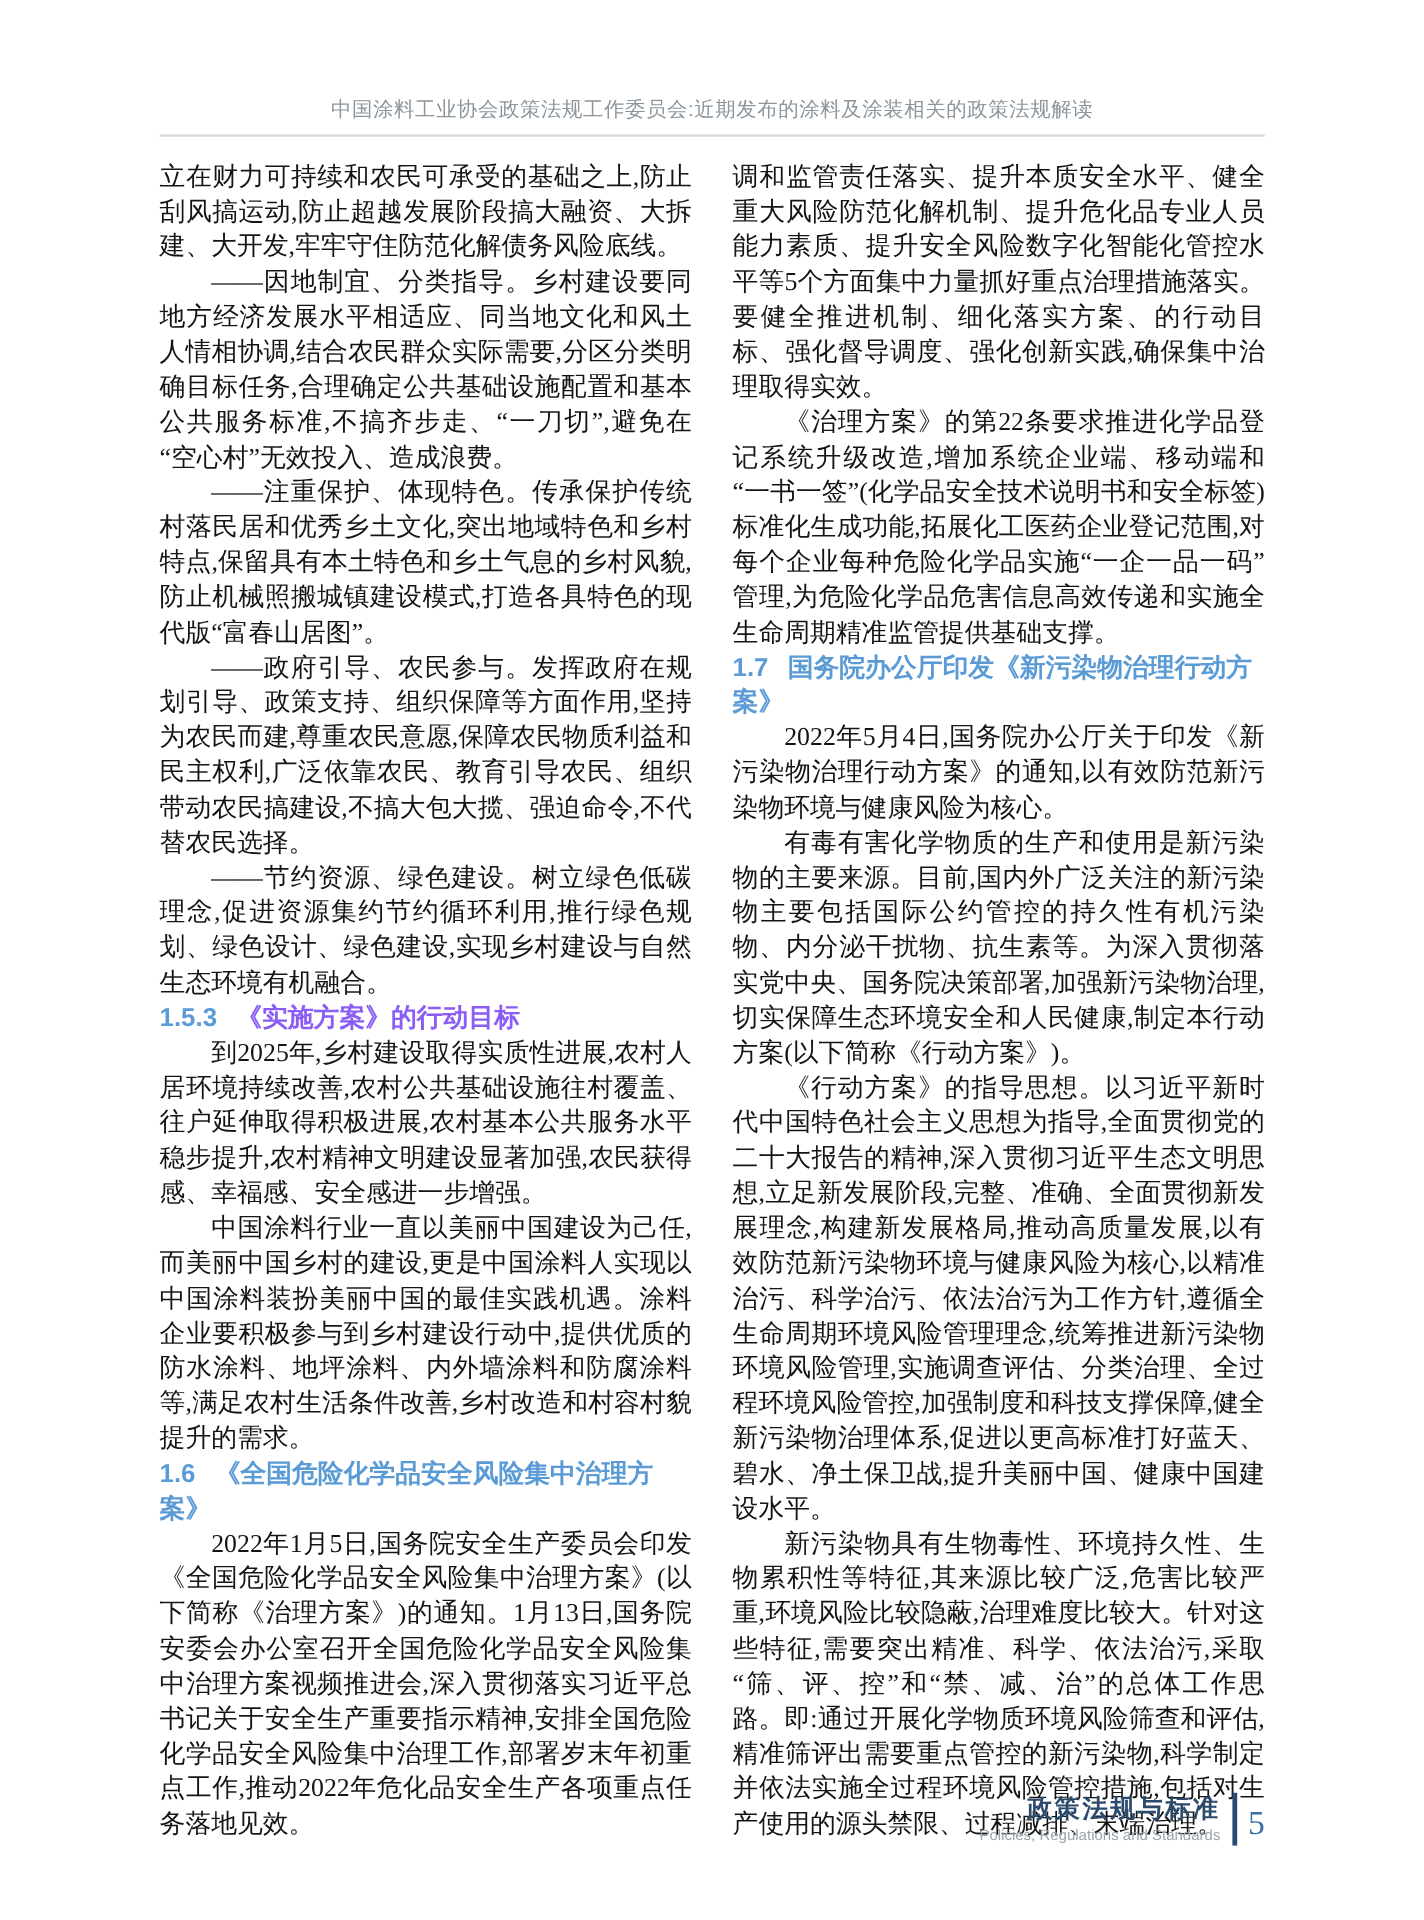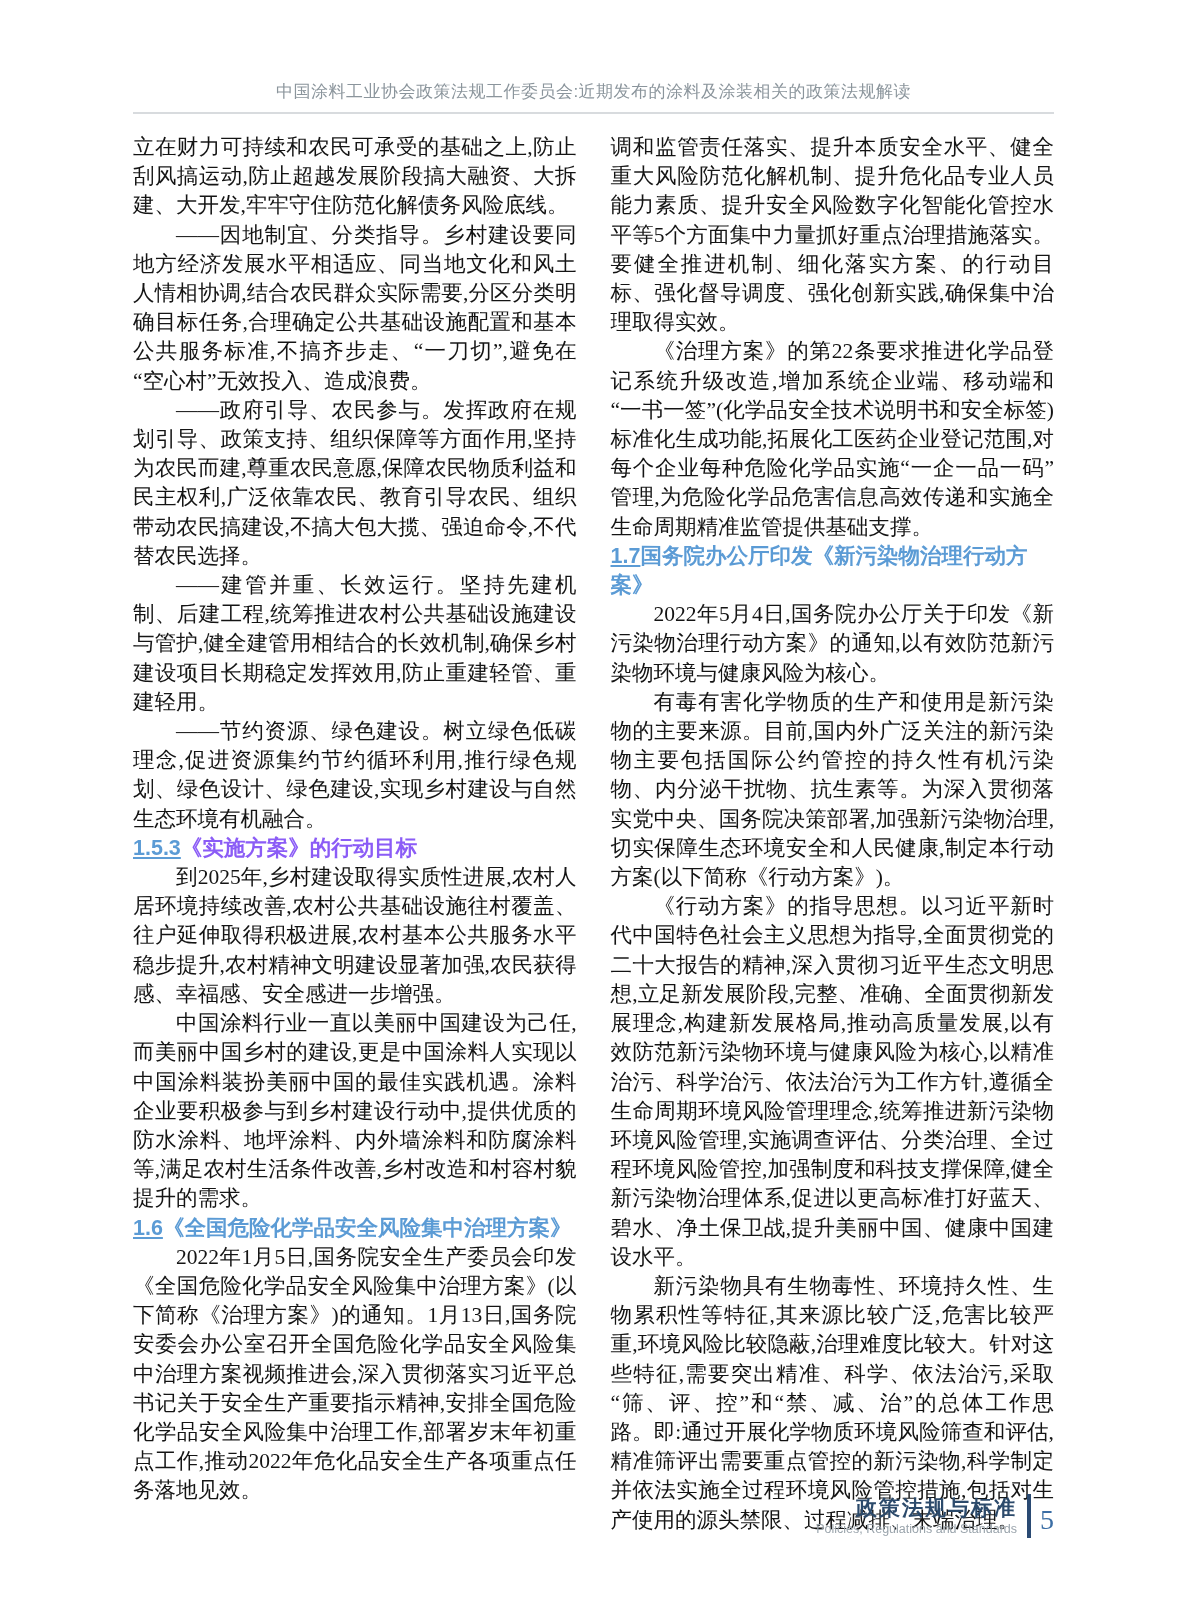--- a/index.html
+++ b/index.html
@@ -47,21 +47,21 @@
   .h2, .h3 {
     margin: 0;
     font-family: "Liberation Sans", "DejaVu Sans", sans-serif;
     font-size: 21.5px;
     line-height: 29.2px;
     font-weight: bold;
   }
   .h2 { color: var(--heading_blue, #5b9bd5); }
   .h3 .hnum { color: var(--heading_blue, #5b9bd5); }
   .h3 .htitle { color: #8b5cf6; }
-  .hnum { margin-right: 0; text-decoration: underline; }
+  .hnum { margin-right: 16px; }
   
   .page-footer {
     position: absolute;
     top: 1494px; right: 133px;
     display: flex;
     align-items: center;
   }
   .footer-text { text-align: right; }
   .footer-cn {
     font-family: "Liberation Sans", "DejaVu Sans", sans-serif;
@@ -97,22 +97,22 @@
 <div class="page-header">
   <span>中国涂料工业协会政策法规工作委员会:近期发布的涂料及涂装相关的政策法规解读</span>
 </div>
 <div class="header-rule"></div>
 
 <div class="columns">
 
   <section class="col">
     <p class="para">立在财力可持续和农民可承受的基础之上,防止刮风搞运动,防止超越发展阶段搞大融资、大拆建、大开发,牢牢守住防范化解债务风险底线。</p>
     <p class="para para-indent">——因地制宜、分类指导。乡村建设要同地方经济发展水平相适应、同当地文化和风土人情相协调,结合农民群众实际需要,分区分类明确目标任务,合理确定公共基础设施配置和基本公共服务标准,不搞齐步走、“一刀切”,避免在“空心村”无效投入、造成浪费。</p>
+    <p class="para para-indent">——注重保护、体现特色。传承保护传统村落民居和优秀乡土文化,突出地域特色和乡村特点,保留具有本土特色和乡土气息的乡村风貌,防止机械照搬城镇建设模式,打造各具特色的现代版“富春山居图”。</p>
     <p class="para para-indent">——政府引导、农民参与。发挥政府在规划引导、政策支持、组织保障等方面作用,坚持为农民而建,尊重农民意愿,保障农民物质利益和民主权利,广泛依靠农民、教育引导农民、组织带动农民搞建设,不搞大包大揽、强迫命令,不代替农民选择。</p>
-    <p class="para para-indent">——建管并重、长效运行。坚持先建机制、后建工程,统筹推进农村公共基础设施建设与管护,健全建管用相结合的长效机制,确保乡村建设项目长期稳定发挥效用,防止重建轻管、重建轻用。</p>
     <p class="para para-indent">——节约资源、绿色建设。树立绿色低碳理念,促进资源集约节约循环利用,推行绿色规划、绿色设计、绿色建设,实现乡村建设与自然生态环境有机融合。</p>
     <h3 class="h3">
       <span class="hnum">1.5.3</span><span class="htitle">《实施方案》的行动目标</span>
     </h3>
     <p class="para para-indent">到2025年,乡村建设取得实质性进展,农村人居环境持续改善,农村公共基础设施往村覆盖、往户延伸取得积极进展,农村基本公共服务水平稳步提升,农村精神文明建设显著加强,农民获得感、幸福感、安全感进一步增强。</p>
     <p class="para para-indent">中国涂料行业一直以美丽中国建设为己任,而美丽中国乡村的建设,更是中国涂料人实现以中国涂料装扮美丽中国的最佳实践机遇。涂料企业要积极参与到乡村建设行动中,提供优质的防水涂料、地坪涂料、内外墙涂料和防腐涂料等,满足农村生活条件改善,乡村改造和村容村貌提升的需求。</p>
     <h2 class="h2">
       <span class="hnum">1.6</span><span class="htitle">《全国危险化学品安全风险集中治理方案》</span>
     </h2>
     <p class="para para-indent">2022年1月5日,国务院安全生产委员会印发《全国危险化学品安全风险集中治理方案》(以下简称《治理方案》)的通知。1月13日,国务院安委会办公室召开全国危险化学品安全风险集中治理方案视频推进会,深入贯彻落实习近平总书记关于安全生产重要指示精神,安排全国危险化学品安全风险集中治理工作,部署岁末年初重点工作,推动2022年危化品安全生产各项重点任务落地见效。</p>

